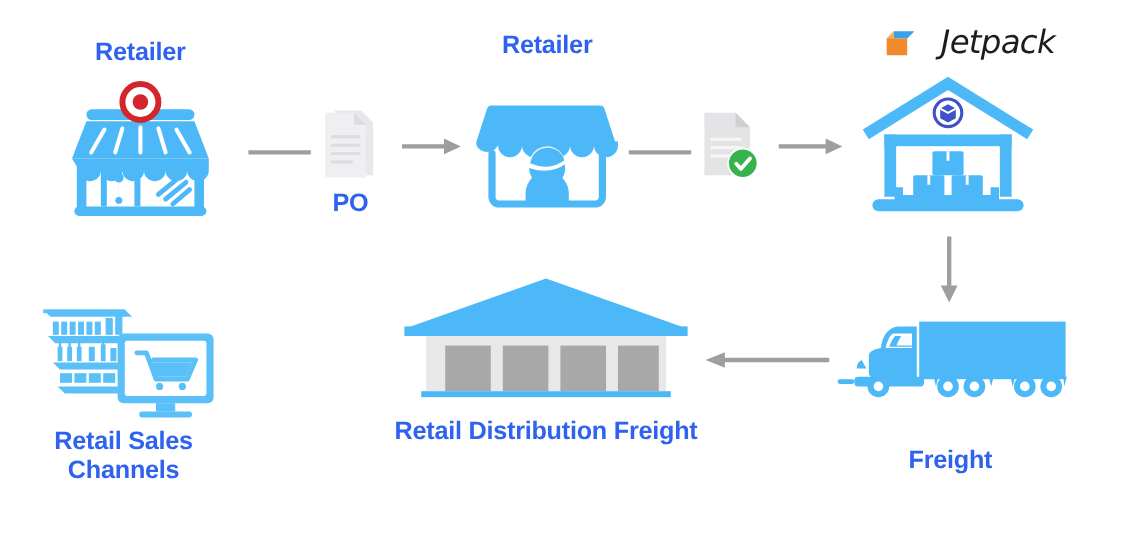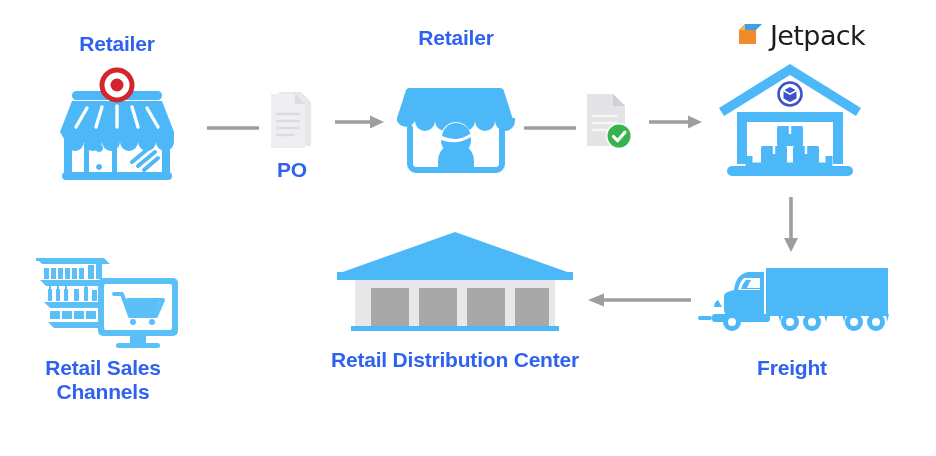--- a/index.html
+++ b/index.html
@@ -38,21 +38,23 @@
   .icon-wrap {
     display: block;
     line-height: 0;
   }
   .connector {
     position: absolute;
   }
   .brand {
     position: absolute;
     display: flex;
-    gap: 7px;
+    align-items: center;
+    gap: 21px;
+    font-style: italic;
   }
   .brand-text {
     font-size: 27px;
     color: #1c1c1c;
     font-family: "DejaVu Sans", sans-serif;
     font-weight: 400;
     letter-spacing: -0.6px;
   }
 </style>
 </head>
@@ -273,21 +275,21 @@
         </g>
 
         <g fill="#4cb8f7">
           <path d="M84,58 l4,0 l-2,8 z"></path>
           <path d="M130,58 l4,0 l-2,8 z"></path>
           <path d="M148,58 l4,0 l-2,8 z"></path>
           <path d="M192,58 l3,0 l-2,8 z"></path>
         </g>
       </svg>
     </span>
-    <div class="node-label" style="margin-top:20px;">Freight</div>
+    <div class="node-label" style="margin-top:36px;">Freight</div>
   </div>
 
   <div class="connector" style="left:582px; top:292px;">
     <svg width="110" height="16" viewBox="0 0 110 16">
       <line x1="20" y1="8" x2="109" y2="8" stroke="#9e9e9e" stroke-width="3.6"></line>
       <polygon points="22,1.5 22,14.5 6,8" fill="#9e9e9e"></polygon>
     </svg>
   </div>
 
   <div class="node" style="left:315px; top:228px; width:280px;">
@@ -302,21 +304,21 @@
         <g fill="#a8a8a8">
           <rect x="38" y="60" width="38" height="38"></rect>
           <rect x="86" y="60" width="38" height="38"></rect>
           <rect x="134" y="60" width="38" height="38"></rect>
           <rect x="182" y="60" width="34" height="38"></rect>
         </g>
 
         <rect x="18" y="98" width="208" height="5" fill="#4cb8f7"></rect>
       </svg>
     </span>
-    <div class="node-label" style="margin-top:14px;">Retail Distribution Center</div>
+    <div class="node-label" style="margin-top:14px;">Retail Distribution Freight</div>
   </div>
 
   <div class="node" style="left:14px; top:244px; width:178px;justify-content:center;">
     <span class="icon-wrap">
       <svg width="162" height="108" viewBox="0 0 162 108">
 
         <g fill="#5cc0f8">
 
           <polygon points="14,14 82,14 88,20 20,20"></polygon>
           <rect x="14" y="14" width="68" height="3"></rect>

